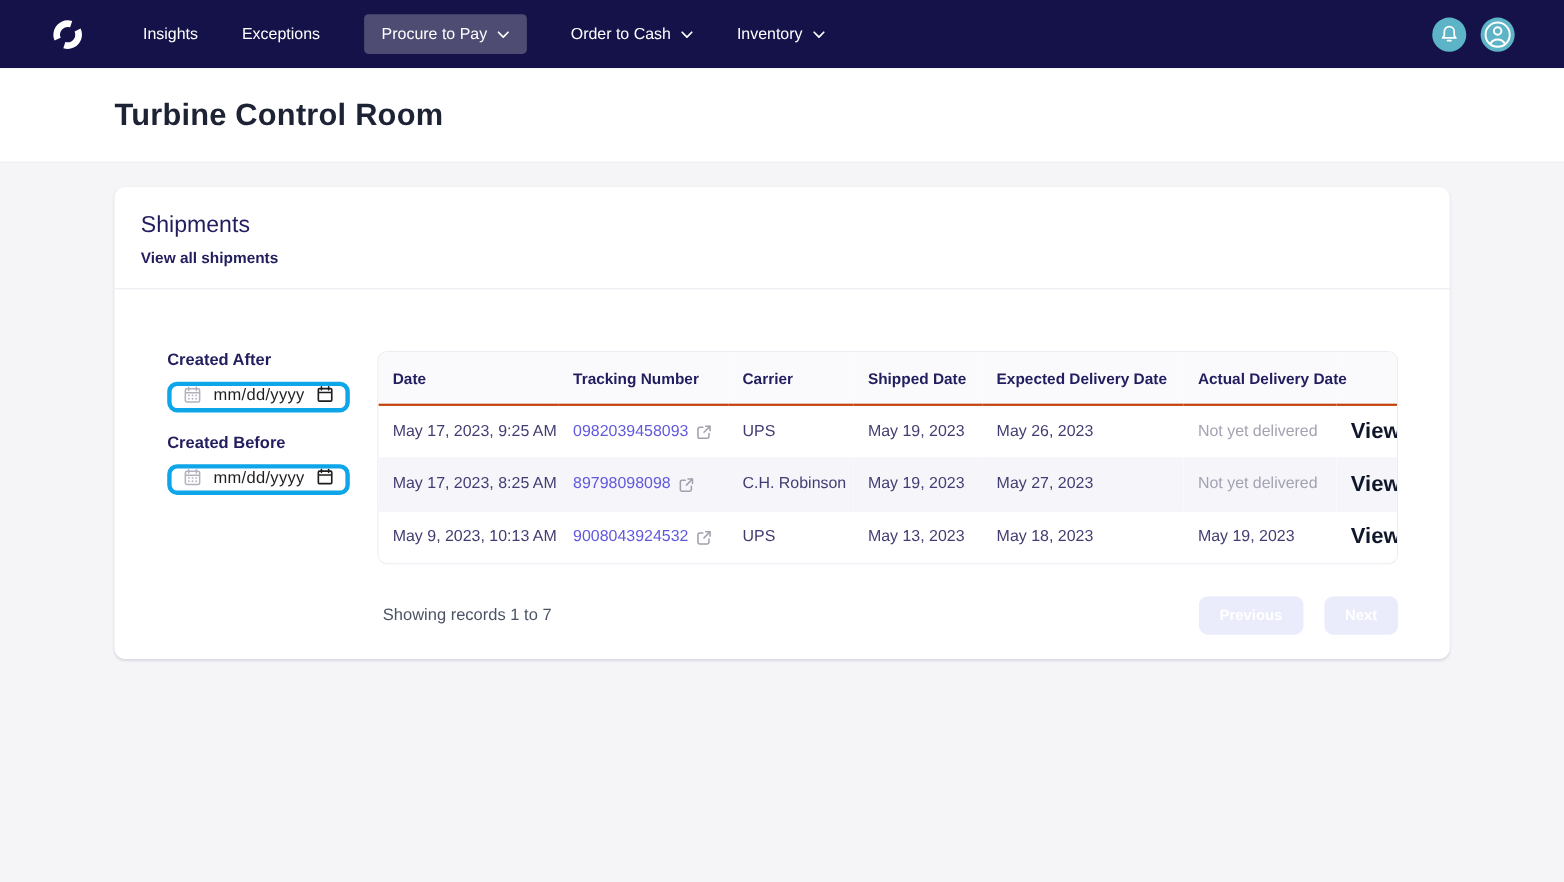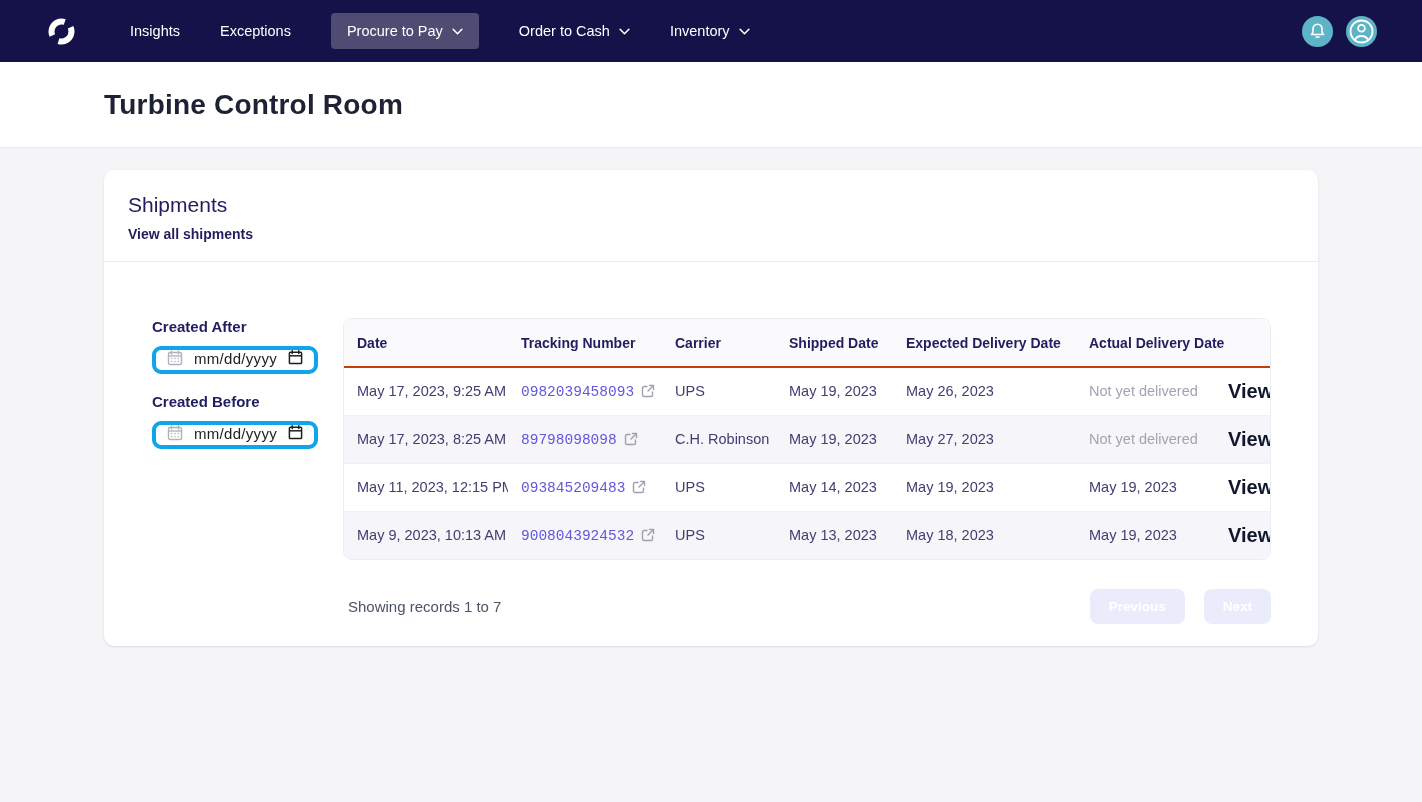--- a/index.html
+++ b/index.html
@@ -141,23 +141,22 @@
     overflow: hidden;
   }
   tbody tr { background: #ffffff; }
   tbody tr:nth-child(even) { background: #f5f5fa; }
   tbody tr + tr td { border-top: 1px solid #f0f0f6; }
   .tracking-link {
     color: #6058dd;
     text-decoration: none;
     cursor: pointer;
     display: inline-flex;
-    align-items: flex-start;
+    align-items: flex-end;
     gap: 7px;
-    font-family: Liberation Mono, monospace;
   }
   .ext-icon { flex-shrink: 0; }
   td .pending { color: #a3a3b2; }
   .view-link {
     color: #0f172a;
     font-weight: 600;
     text-decoration: none;
     cursor: pointer;
     font-size: 20px;
   }
@@ -350,40 +349,20 @@
     </td>
     <td>C.H. Robinson</td>
     <td>May 19, 2023</td>
     <td>May 27, 2023</td>
     <td><span class="pending">Not yet delivered</span></td>
     <td>
       <a class="view-link">View</a>
     </td>
   </tr>
 
-  <tr>
-    <td>May 11, 2023, 12:15 PM</td>
-    <td>
-      <a class="tracking-link">
-        <span>093845209483</span>
-        <svg class="ext-icon" width="14" height="14" viewBox="0 0 14 14" fill="none">
-          <path d="M11.5 8 L11.5 11 C11.5 11.8 10.8 12.5 10 12.5 L3 12.5 C2.2 12.5 1.5 11.8 1.5 11 L1.5 4 C1.5 3.2 2.2 2.5 3 2.5 L6 2.5" stroke="#a0a0ae" stroke-width="1.4" stroke-linecap="round"></path>
-          <path d="M8.5 1.5 L12.5 1.5 L12.5 5.5" stroke="#a0a0ae" stroke-width="1.4" stroke-linecap="round" stroke-linejoin="round"></path>
-          <path d="M12.3 1.7 L7 7" stroke="#a0a0ae" stroke-width="1.4" stroke-linecap="round"></path>
-        </svg>
-      </a>
-    </td>
-    <td>UPS</td>
-    <td>May 14, 2023</td>
-    <td>May 19, 2023</td>
-    <td><span>May 19, 2023</span></td>
-    <td>
-      <a class="view-link">View</a>
-    </td>
-  </tr>
 
   <tr>
     <td>May 9, 2023, 10:13 AM</td>
     <td>
       <a class="tracking-link">
         <span>9008043924532</span>
         <svg class="ext-icon" width="14" height="14" viewBox="0 0 14 14" fill="none">
           <path d="M11.5 8 L11.5 11 C11.5 11.8 10.8 12.5 10 12.5 L3 12.5 C2.2 12.5 1.5 11.8 1.5 11 L1.5 4 C1.5 3.2 2.2 2.5 3 2.5 L6 2.5" stroke="#a0a0ae" stroke-width="1.4" stroke-linecap="round"></path>
           <path d="M8.5 1.5 L12.5 1.5 L12.5 5.5" stroke="#a0a0ae" stroke-width="1.4" stroke-linecap="round" stroke-linejoin="round"></path>
           <path d="M12.3 1.7 L7 7" stroke="#a0a0ae" stroke-width="1.4" stroke-linecap="round"></path>

